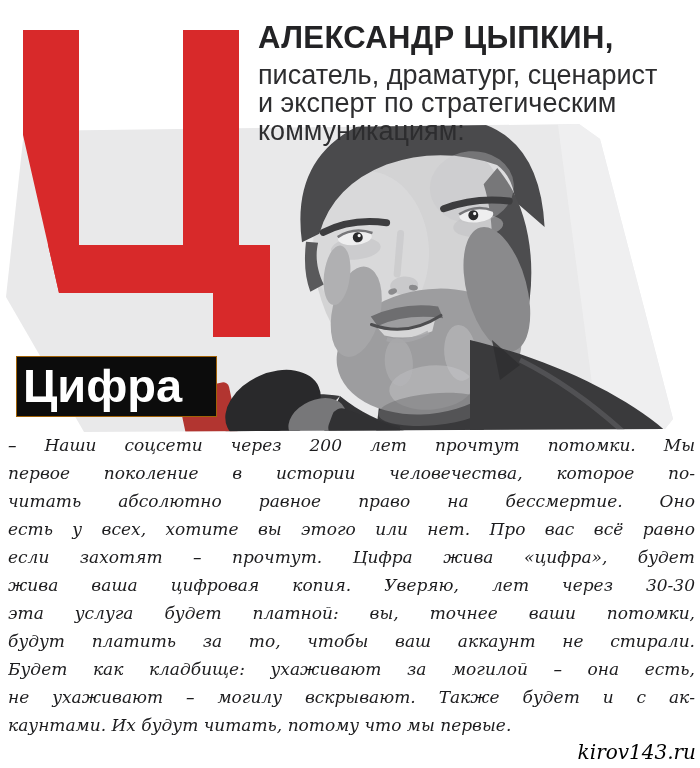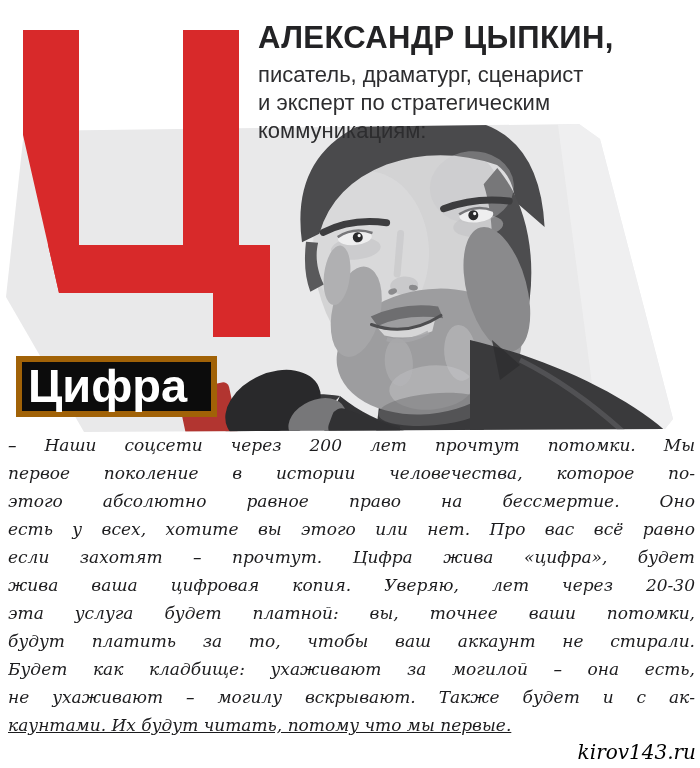--- a/index.html
+++ b/index.html
@@ -22,45 +22,45 @@
   .stem-r { left:160px; top:0;     width:56px;  height:263px; }
   .bar    { left:0;     top:215px; width:247px; height:48px;  }
   .tail   { left:190px; top:215px; width:57px;  height:92px;  }
 
   .header { position:absolute; left:258px; top:20px; width:430px; z-index:3; }
   .author-name {
     margin:0; font-size:31px; line-height:36px; font-weight:bold;
     letter-spacing:.4px; color:#232325;
   }
   .author-role {
-    margin:5px 0 0; font-size:22px; line-height:28px; color:#2d2d2f;
+    margin:5px 0 0; font-size:27px; line-height:28px; color:#2d2d2f;
     white-space:pre-line;
   }
 
   .badge {
     position:absolute; left:16px; top:356px; width:201px; height:61px;
     background: var(--badge-bg, #0c0c0c); z-index:4;
     display:flex; align-items:center; box-sizing:border-box; padding:0 0 2px 6px;
-    border:6px solid #a16207;
+    border:1px solid #a16207;
   }
   .badge span {
     color:#fff; font-size:47px; font-weight:bold; letter-spacing:0;
     font-family:"Liberation Sans", sans-serif;
   }
 
   .article {
     position:absolute; left:8px; top:431px; width:687px; z-index:3;
     font-family:"DejaVu Serif", serif; font-style:italic;
     font-size:17px; color: var(--text-color, #1c1c1e);
   }
   .article .line {
     height:28px; line-height:28px; overflow:hidden;
     text-align:justify; text-align-last:justify;
   }
-  .article .line.last { text-align-last:left;text-decoration:underline; }
+  .article .line.last { text-align-last:left; }
 
   .watermark {
     position:absolute; right:4px; top:740px; z-index:3;
     font-family:"DejaVu Serif", serif; font-style:italic;
     font-size:20px; color:#000000;
   }
 </style>
 </head>
 <body>
 
@@ -158,24 +158,24 @@
 коммуникациям:</p>
   </div>
 
   <div class="badge">
     <span>Цифра</span>
   </div>
 
   <div class="article">
     <div class="line">– Наши соцсети через 200 лет прочтут потомки. Мы</div>
     <div class="line">первое поколение в истории человечества, которое по-</div>
-    <div class="line">этого абсолютно равное право на бессмертие. Оно</div>
+    <div class="line">читать абсолютно равное право на бессмертие. Оно</div>
     <div class="line">есть у всех, хотите вы этого или нет. Про вас всё равно</div>
     <div class="line">если захотят – прочтут. Цифра жива «цифра», будет</div>
-    <div class="line">жива ваша цифровая копия. Уверяю, лет через 20-30</div>
+    <div class="line">жива ваша цифровая копия. Уверяю, лет через 30-30</div>
     <div class="line">эта услуга будет платной: вы, точнее ваши потомки,</div>
     <div class="line">будут платить за то, чтобы ваш аккаунт не стирали.</div>
     <div class="line">Будет как кладбище: ухаживают за могилой – она есть,</div>
     <div class="line">не ухаживают – могилу вскрывают. Также будет и с ак-</div>
     <div class="line last">каунтами. Их будут читать, потому что мы первые.</div>
   </div>
 
   <div class="watermark">kirov143.ru</div>
 
 </div>

